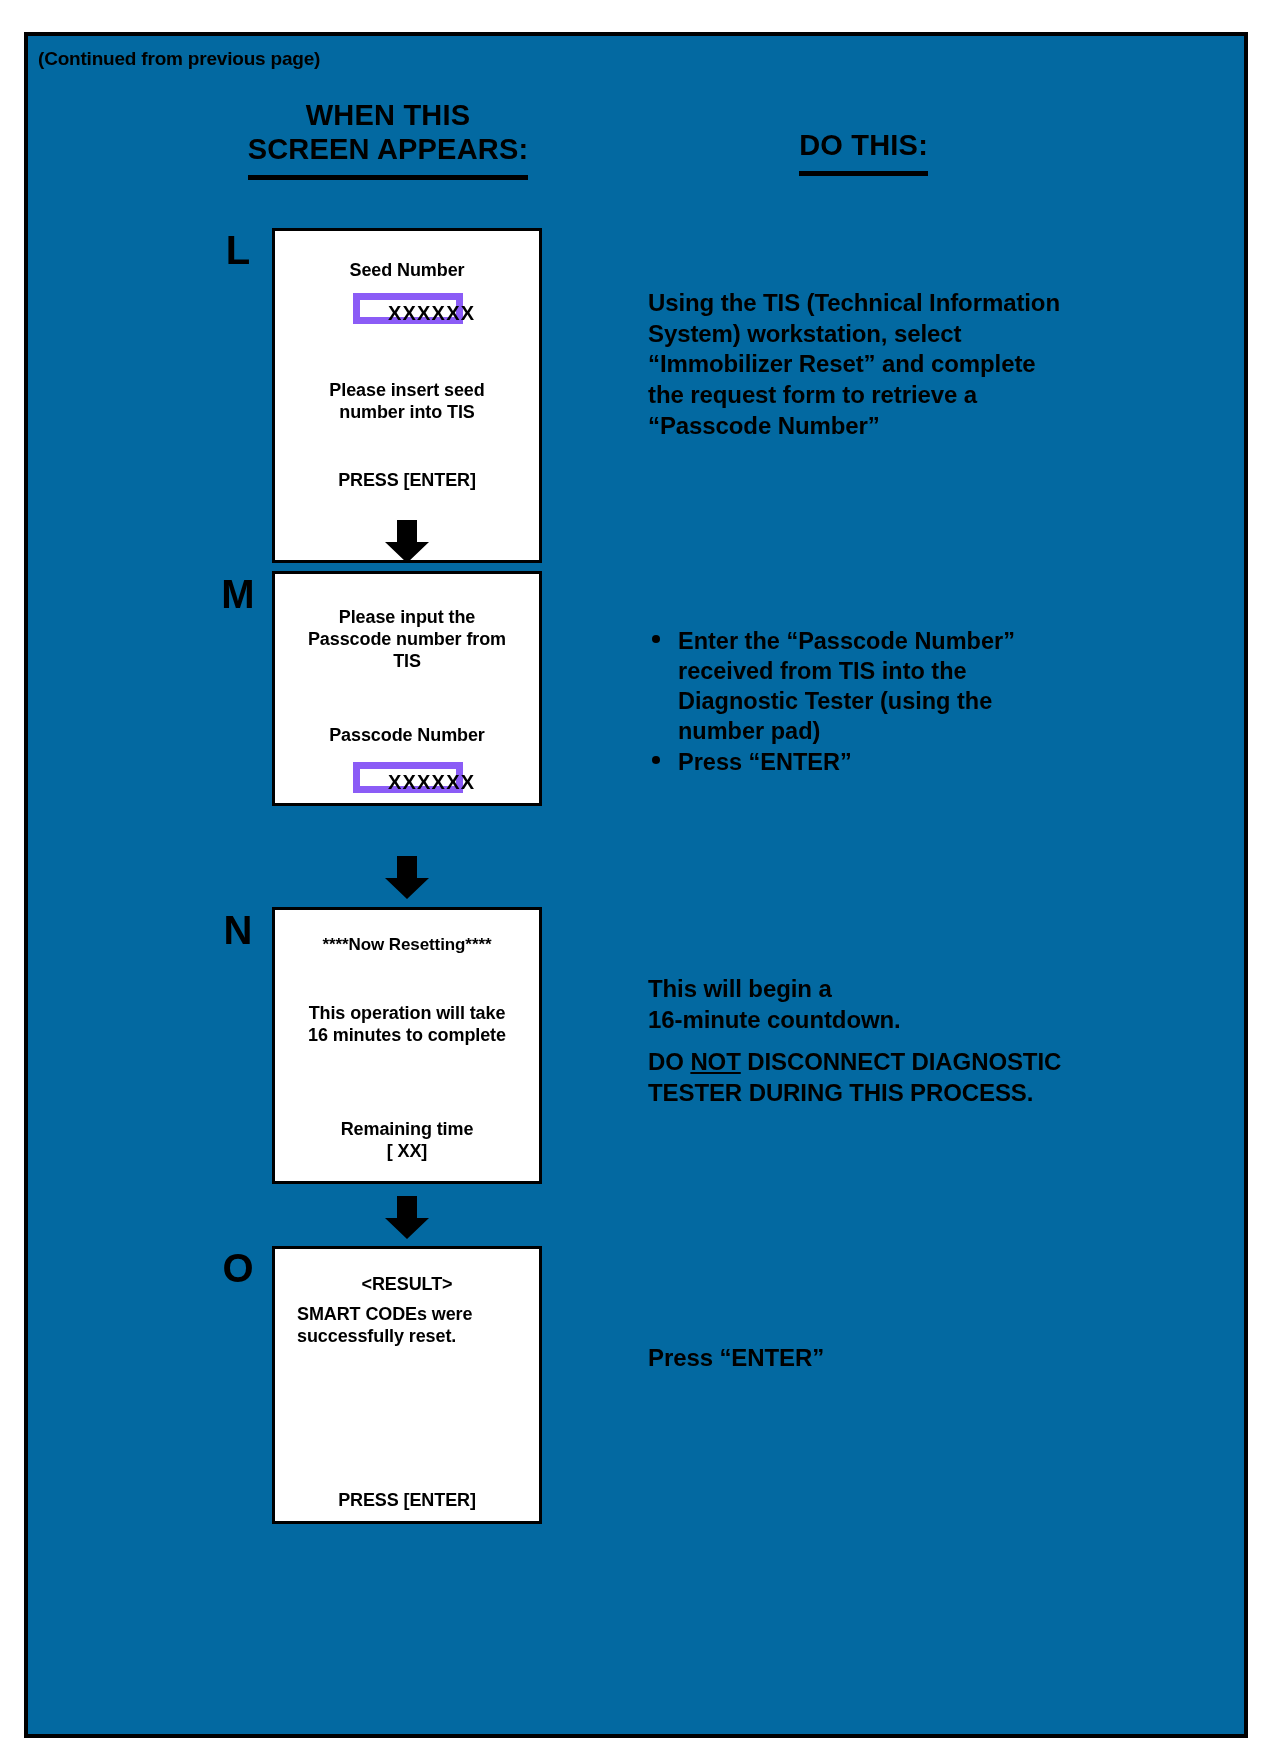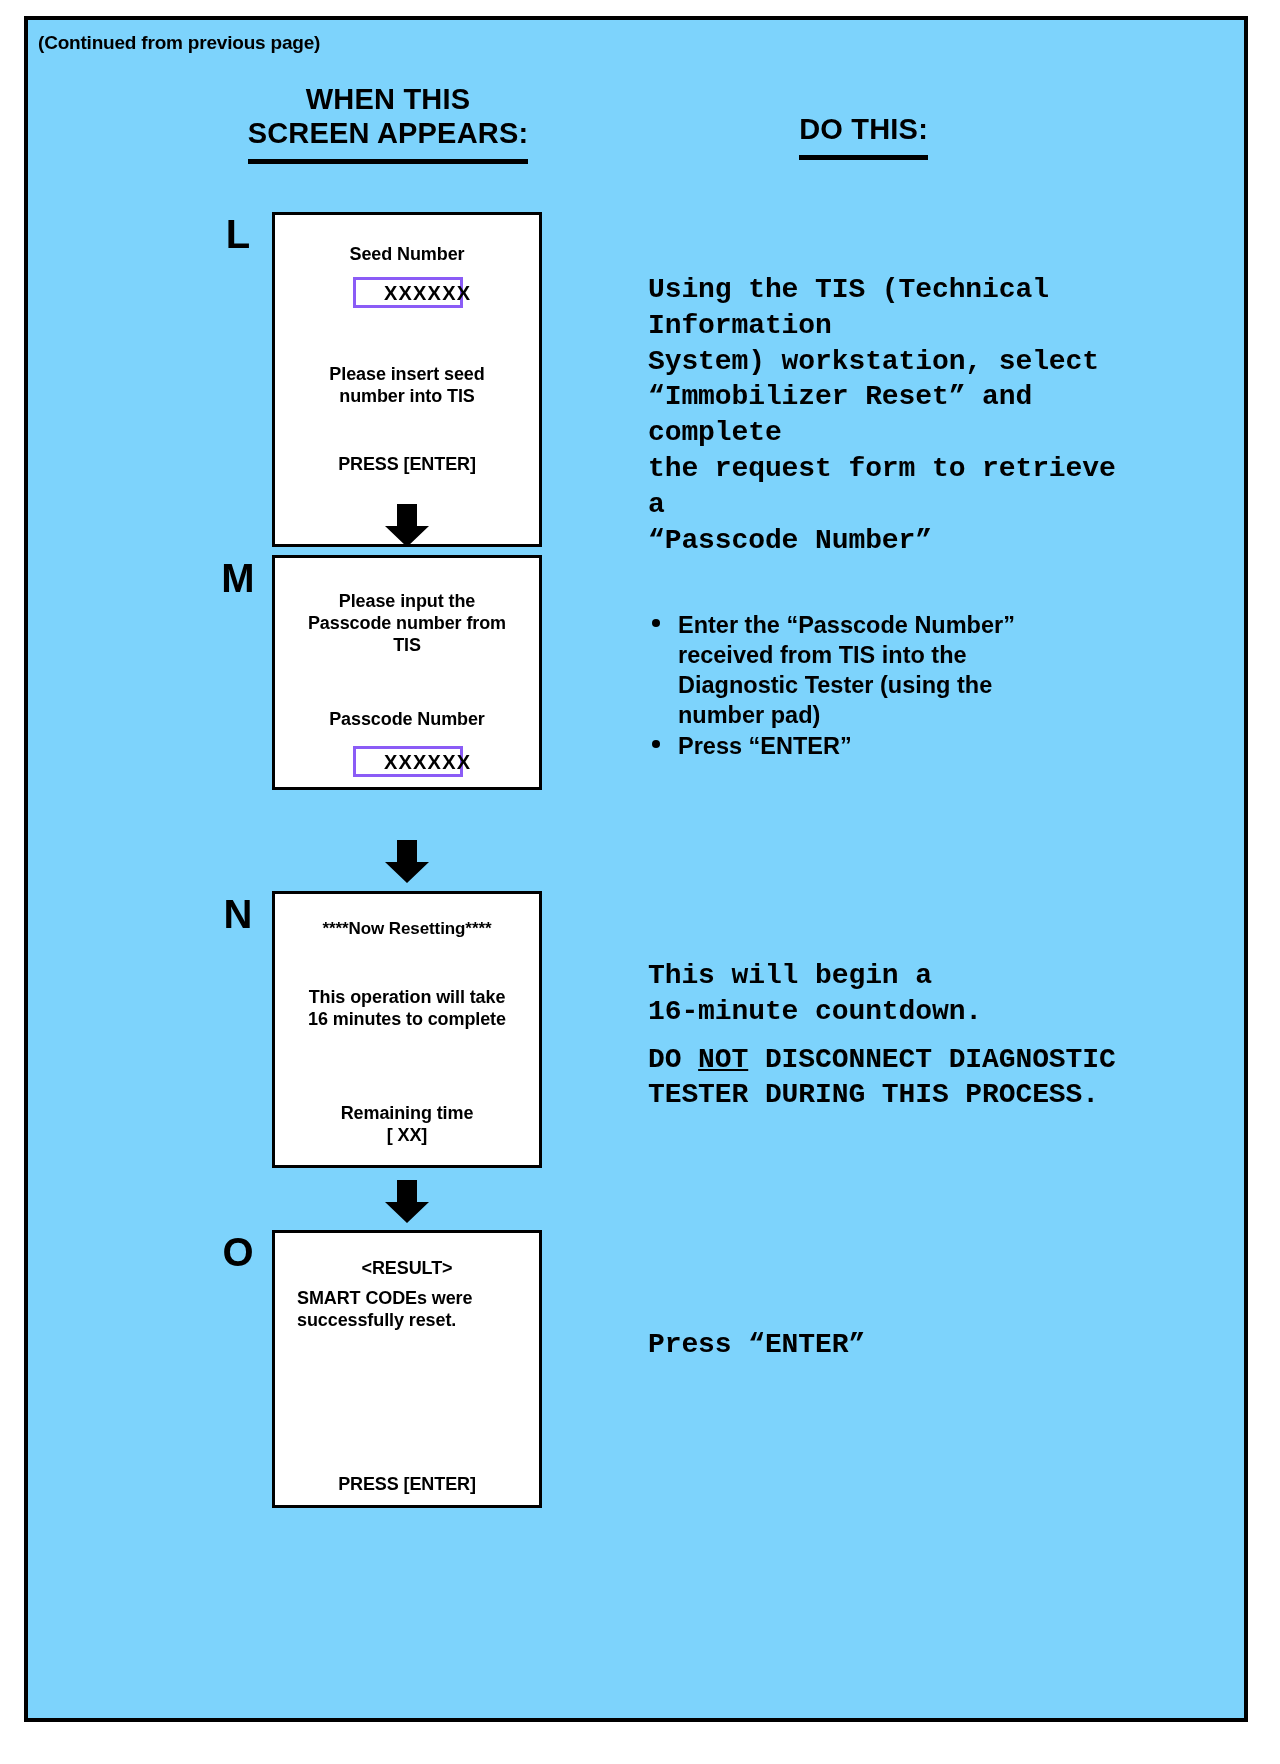--- a/index.html
+++ b/index.html
@@ -11,26 +11,26 @@
     width: 1280px;
     height: 1764px;
     font-family: "Liberation Sans", sans-serif;
     color: #000000;
     -webkit-font-smoothing: none;
   }
 
   #page {
     position: absolute;
     left: 24px;
-    top: 16px;
+    top: 32px;
     width: 1224px;
     height: 1706px;
     border: 4px solid #000;
     box-sizing: border-box;
-    background: #7dd3fc;
+    background: #0369a1;
   }
 
   
   .continued {
     position: absolute;
     left: 10px;
     top: 12px;
     font-size: 19px;
     font-weight: bold;
     letter-spacing: -0.2px;
@@ -89,44 +89,43 @@
     letter-spacing: -0.1px;
   }
   .scr-line.left-align {
     text-align: left;
     padding-left: 22px;
     width: auto;
   }
 
   .field-box {
     position: absolute;
-    border: 3px solid #8b5cf6;
+    border: 7px solid #8b5cf6;
     box-sizing: border-box;
     font-size: 20px;
     font-weight: bold;
     text-align: center;
     letter-spacing: 1.2px;
     background: #fff;
     padding-left: 28px;
   }
 
   .arrow {
     position: absolute;
     width: 46px;
     height: 44px;
   }
 
   
   .instr {
     position: absolute;
-    font-size: 28px;
+    font-size: 24px;
     font-weight: bold;
     line-height: 1.28;
     letter-spacing: -0.1px;
-    font-family: Liberation Mono, monospace;
   }
   .instr p { margin: 0; }
 
   .bullets {
     position: absolute;
     font-size: 23.5px;
     font-weight: bold;
     line-height: 1.28;
     margin: 0;
     padding: 0;

